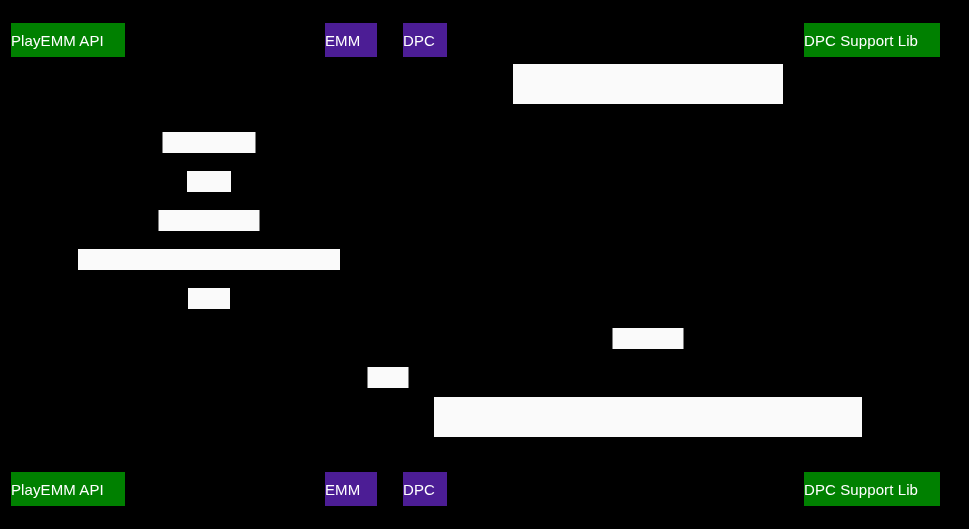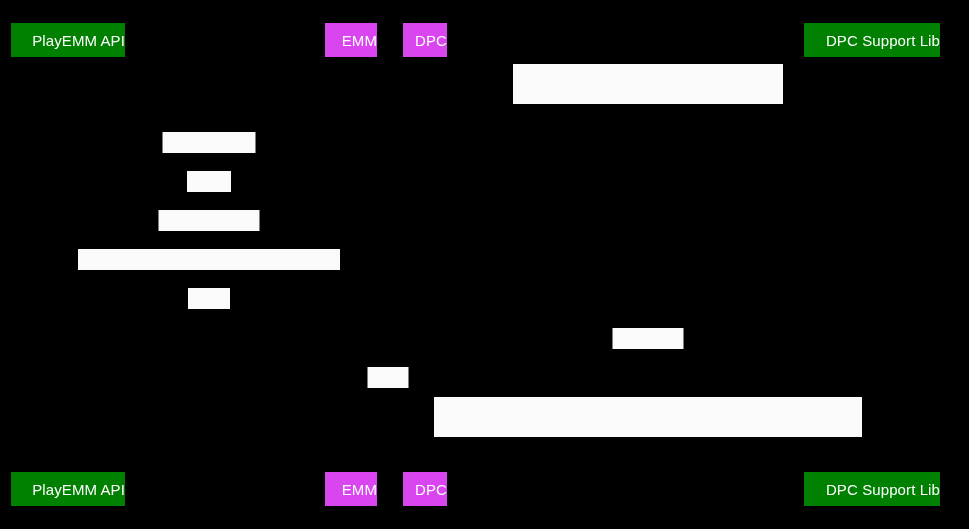--- a/index.html
+++ b/index.html
@@ -15,30 +15,30 @@
     width: 969px;
     height: 529px;
     background: #000000;
     overflow: hidden;
   }
   
   .participant {
     position: absolute;
     display: flex;
     align-items: center;
-    justify-content: flex-end;
+    justify-content: flex-start;
     box-sizing: border-box;
     color: #ffffff;
     font-size: 15px;
     line-height: 1;
     white-space: nowrap;
     letter-spacing: 0.1px;
   }
   .participant.green { background: #008000; }
-  .participant.blue  { background: #d946ef; }
+  .participant.blue  { background: #4c1d95; }
 
   
   .lifeline {
     position: absolute;
     width: 1px;
     background: #000000;
   }
 
   
   .arrow {

